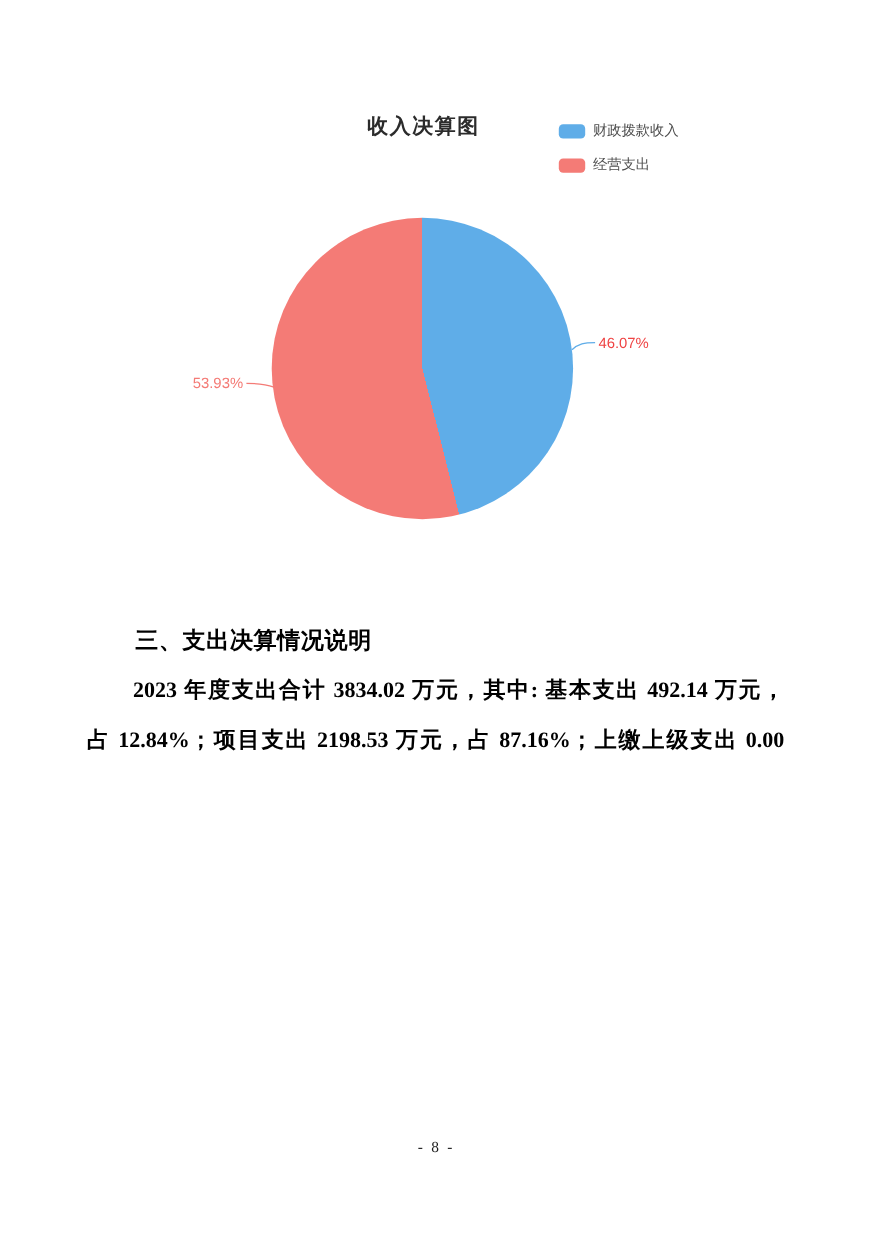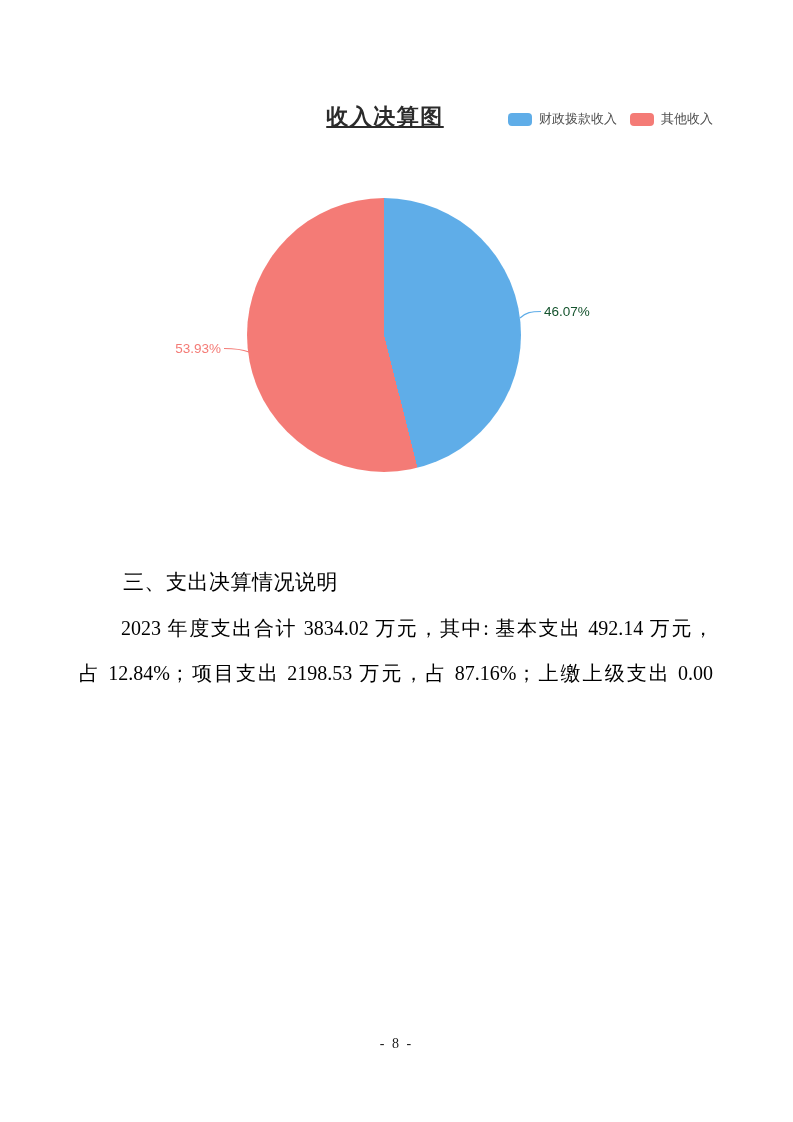--- a/index.html
+++ b/index.html
@@ -5,48 +5,48 @@
   html,body{margin:0;padding:0;background:#ffffff;}
   .page{
     position:relative;width:793px;height:1122px;margin:0 auto;
     background:#ffffff;overflow:hidden;
     font-family:"Liberation Serif","DejaVu Serif",serif;color:#000;
   }
   
   .chart-title{
     position:absolute;left:285px;top:102px;width:200px;text-align:center;
     font-family:"Liberation Sans","DejaVu Sans",sans-serif;
-    font-size:22px;font-weight:bold;color:#2b2b2b;letter-spacing:1.5px;text-decoration:underline;
+    font-size:19px;font-weight:bold;color:#2b2b2b;letter-spacing:1.5px;
   }
   .legend{
-    position:absolute;left:508px;top:110px;display:flex;flex-direction:row;gap:13px;
+    position:absolute;left:508px;top:110px;display:flex;flex-direction:column;gap:13px;
     font-family:"Liberation Sans","DejaVu Sans",sans-serif;font-size:13px;color:#4d4d4d;
   }
   .legend-item{display:flex;align-items:center;gap:7px;}
   .swatch{width:24px;height:13px;border-radius:4px;flex:0 0 auto;}
   .pie{
     position:absolute;left:247px;top:198px;width:274px;height:274px;border-radius:50%;
   }
   .leaders{position:absolute;left:0;top:0;width:793px;height:1122px;pointer-events:none;}
   .leaders path{fill:none;stroke-width:1.2px;}
   .pct{
     position:absolute;font-family:"Liberation Sans","DejaVu Sans",sans-serif;
     font-size:13.5px;line-height:15px;
   }
   .pct-blue{left:544px;top:304px;}
   .pct-red{right:572px;top:341px;}
   
   .heading{
-    position:absolute;left:123px;top:568px;font-size:21px;font-weight:normal;
+    position:absolute;left:123px;top:568px;font-size:21px;font-weight:bold;
     letter-spacing:0.5px;white-space:nowrap;
   }
   .para{position:absolute;left:79px;top:606px;width:634px;font-size:20px;}
   .pline{
     height:44.5px;line-height:44.5px;overflow:hidden;
-    text-align:justify;text-align-last:justify;
+    text-align:justify;text-align-last:justify;font-weight:bold;
   }
   .pline-first{text-indent:42px;}
   .pline-last{text-align-last:left;}
   .page-number{
     position:absolute;left:0;top:1036px;width:793px;text-align:center;
     font-size:14px;letter-spacing:2px;color:#1a1a1a;
   }
 </style>
 </head>
 <body>
@@ -56,32 +56,32 @@
   <div class="chart">
     <div class="chart-title">收入决算图</div>
 
     <div class="legend">
       <div class="legend-item">
         <span class="swatch" style="background: rgb(95, 173, 232);"></span>
         <span>财政拨款收入</span>
       </div>
       <div class="legend-item">
         <span class="swatch" style="background: rgb(244, 123, 118);"></span>
-        <span>其他收入</span>
+        <span>经营支出</span>
       </div>
     </div>
 
     <div class="pie" id="pie" style="background: conic-gradient(rgb(95, 173, 232) 0%, rgb(95, 173, 232) 46.07%, rgb(244, 123, 118) 46.07%, rgb(244, 123, 118) 100%);"></div>
 
     <svg class="leaders" viewBox="0 0 793 1122" xmlns="http://www.w3.org/2000/svg">
       <path d="M520,318 C526,312.5 531,311.5 541,311.5" stroke="#5FADE8"></path>
       <path d="M249,352 C241,349 235,348.5 224,348.5" stroke="#F47B76"></path>
     </svg>
 
-    <div class="pct pct-blue" style="color: #14532d;">46.07%</div>
+    <div class="pct pct-blue" style="color: #ef4444;">46.07%</div>
     <div class="pct pct-red" style="color: rgb(244, 123, 118);">53.93%</div>
   </div>
 
   <div class="heading">三、支出决算情况说明</div>
 
   <div class="para">
     <div class="pline pline-first">2023 年度支出合计 3834.02 万元，其中: 基本支出 492.14 万元，</div>
     <div class="pline">占 12.84%；项目支出 2198.53 万元，占 87.16%；上缴上级支出 0.00</div>
   </div>
 

